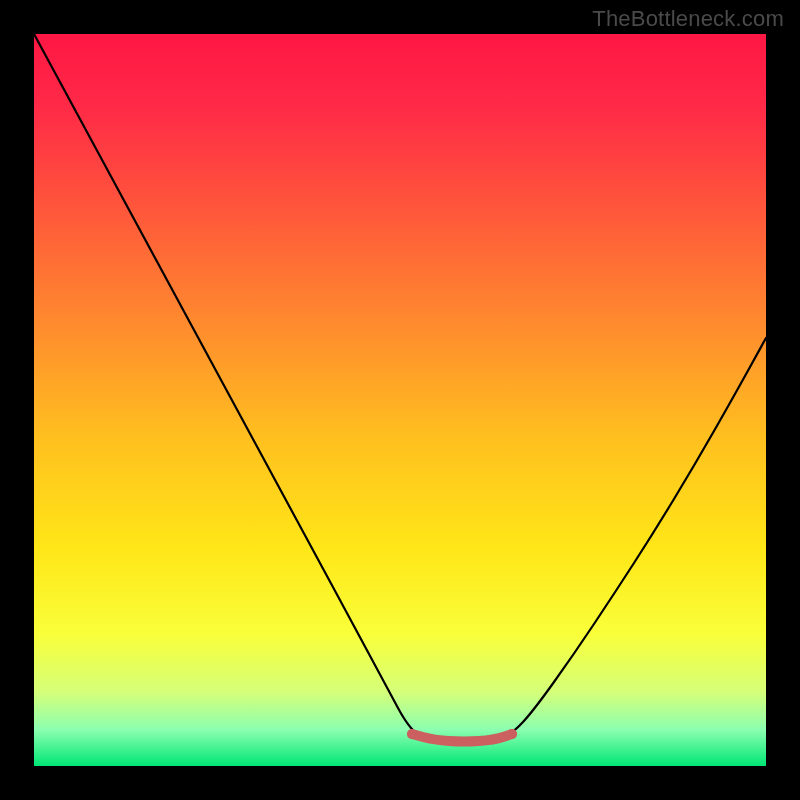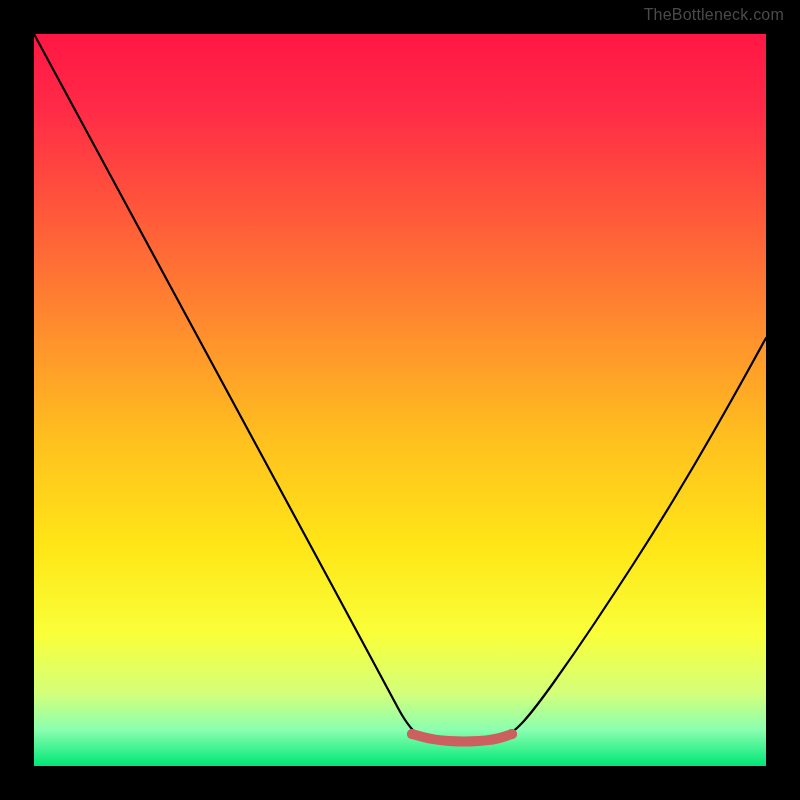--- a/index.html
+++ b/index.html
@@ -30,21 +30,21 @@
     position: absolute;
     left: 0;
     top: 0;
     width: 732px;
     height: 732px;
   }
   .attribution {
     position: absolute;
     top: 6px;
     right: 16px;
-    font-size: 16px;
+    font-size: 22px;
     font-weight: 500;
     color: #4a4a4a;
     letter-spacing: 0.2px;
     text-align: center;
   }
 </style>
 </head>
 <body>
 
 <div class="attribution">TheBottleneck.com</div>

